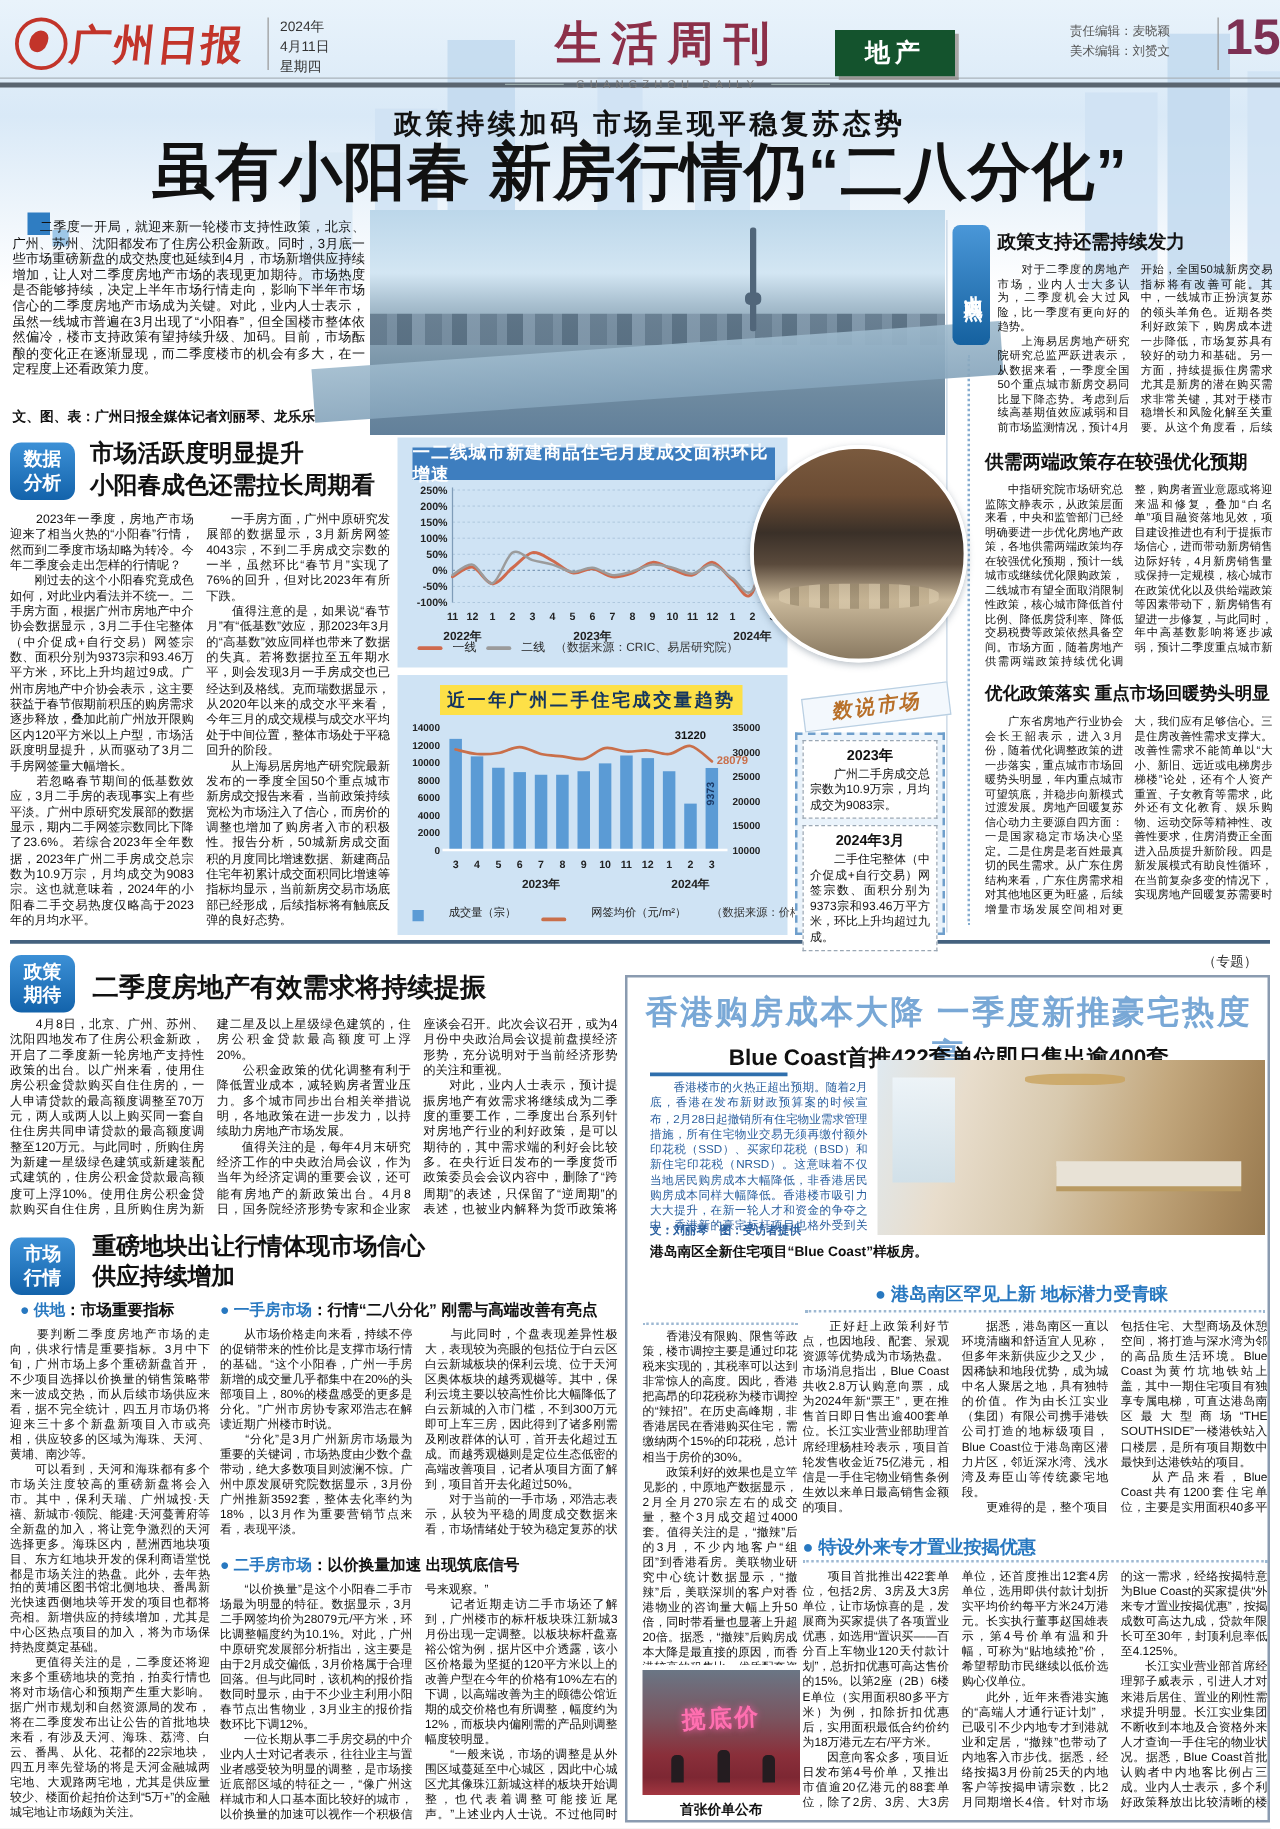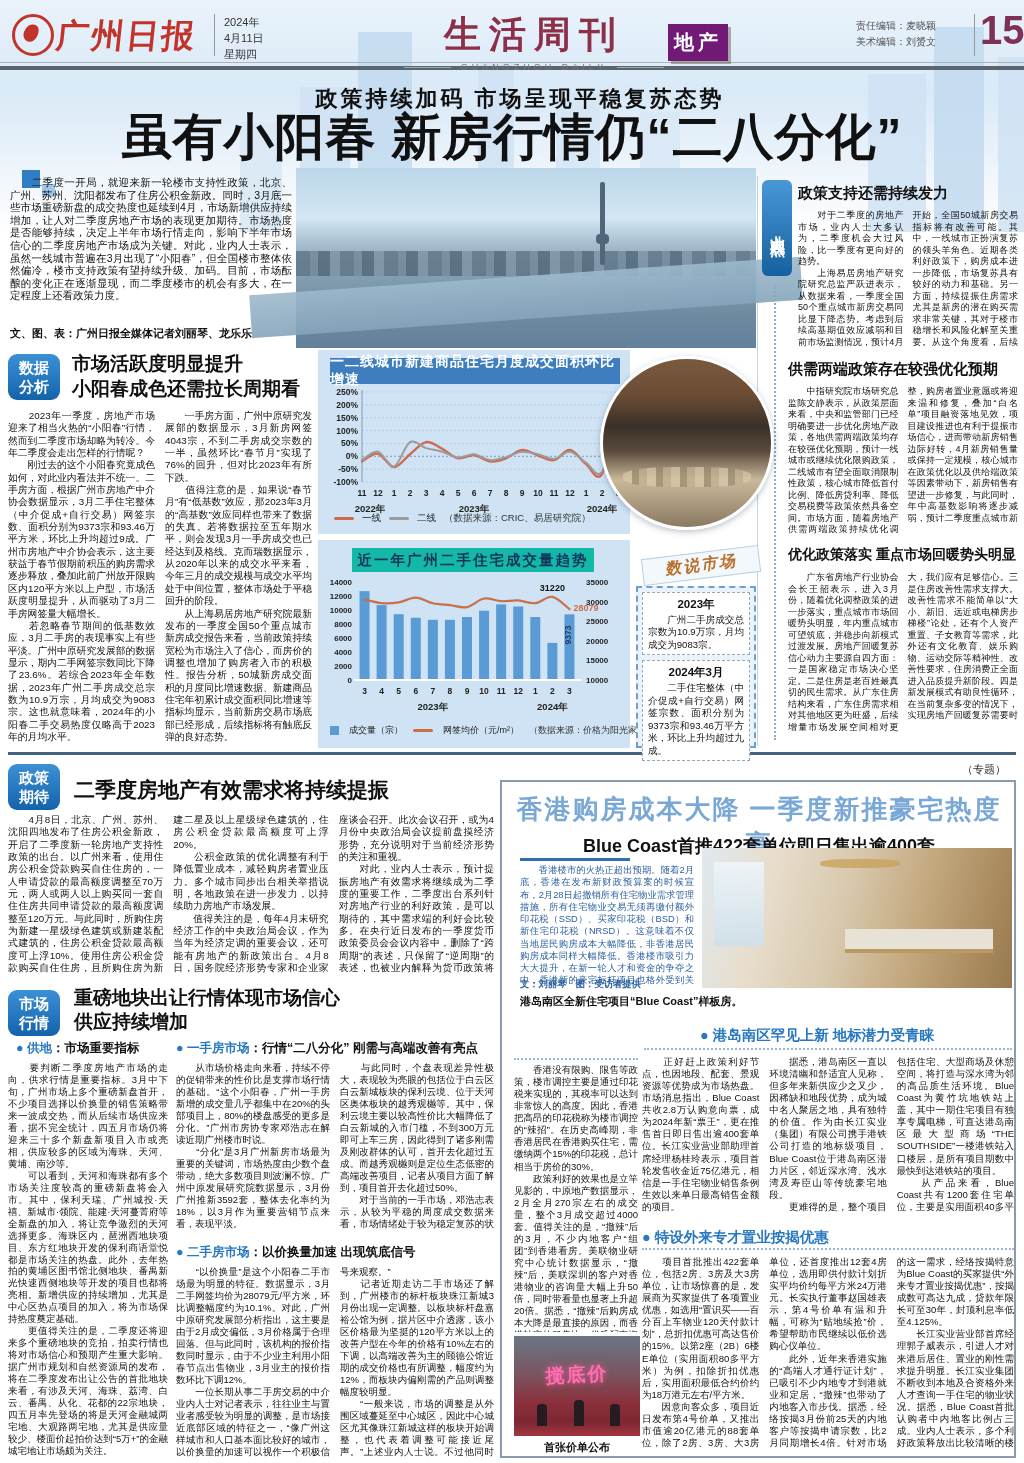--- a/index.html
+++ b/index.html
@@ -19,22 +19,22 @@
   .logo-circle{left:12px;top:14px;width:36px;height:36px;border:3px solid #c2342a;border-radius:50%;z-index:5;}
   .logo-dot{position:absolute;left:9px;top:7px;width:14px;height:18px;background:#c2342a;border-radius:60% 40% 55% 45%;transform:rotate(18deg);}
   .logo-text{left:56px;top:14px;font-size:33px;font-weight:bold;color:#c2342a;transform:skewX(-6deg);letter-spacing:2px;z-index:5;}
   .mast-vline{width:1px;background:#999;z-index:5;}
   .dateblock{left:224px;top:15px;font-size:11px;line-height:1.45;color:#333;z-index:5;}
   .weekly{left:404px;top:10px;width:260px;text-align:center;z-index:5;}
   .weekly-title{font-size:37px;font-weight:900;color:#8c3049;letter-spacing:8px;}
   .weekly-sub{display:flex;align-items:center;gap:10px;margin-top:2px;}
   .weekly-sub .hline{flex:1;height:1px;background:#9aa;}
   .weekly-sub .en{font-size:9px;letter-spacing:4px;color:#777;}
-  .tag-dichan{left:668px;top:24px;background:#701a75;color:#fff;font-size:20px;font-weight:bold;
-      padding:5px 6px;letter-spacing:4px;box-shadow:3px 3px 0 rgba(120,105,95,.55);z-index:5;}
+  .tag-dichan{left:668px;top:24px;background:#14532d;color:#fff;font-size:20px;font-weight:bold;
+      padding:5px 24px;letter-spacing:4px;box-shadow:3px 3px 0 rgba(120,105,95,.55);z-index:5;}
   .editors{left:856px;top:18px;font-size:10px;line-height:1.6;color:#555;z-index:5;}
   .pagenum{left:980px;top:8px;font-size:40px;font-weight:700;color:#7d3154;z-index:5;}
   .rule-thin{left:0;top:62px;width:1024px;height:1px;background:#aab3ba;z-index:4;}
   .rule-thick{left:0;top:66px;width:1024px;height:4px;background:#5a6570;z-index:4;}
 
   .kicker{left:200px;top:84px;width:640px;text-align:center;font-size:22px;font-weight:bold;letter-spacing:3px;z-index:5;}
   .headline{left:20px;top:104px;width:984px;text-align:center;font-size:50px;font-weight:900;letter-spacing:1px;z-index:5;}
 
   .deco-sq1{left:22px;top:170px;width:18px;height:18px;background:#2f7dc2;z-index:5;}
   .deco-sq2{left:42px;top:184px;width:13px;height:13px;background:#9ec7e8;z-index:5;}
@@ -57,21 +57,21 @@
      border-radius:6px;color:#fff;font-size:15px;font-weight:bold;writing-mode:vertical-rl;text-orientation:upright;
      display:flex;align-items:center;justify-content:center;letter-spacing:2px;z-index:5;}
   .op-dotline{left:774px;top:284px;height:456px;width:0;border-left:2px dotted #86add0;z-index:2;}
   .op-h{font-size:15px;font-weight:bold;z-index:5;}
   .op-b{font-size:9px;line-height:1.28;column-gap:9px;column-count:2;column-fill:auto;z-index:5;}
 
   
   .chartbox{background:#cfe3f4;z-index:2;}
   .c1-title{left:330px;top:358px;width:290px;height:26px;background:#3e7ebf;color:#fff;font-size:14px;font-weight:bold;
      display:flex;align-items:center;justify-content:center;letter-spacing:1px;z-index:4;}
-  .c2-title{left:352px;top:548px;width:242px;height:24px;background:#14b8a6;color:#14355f;font-size:14.5px;font-weight:bold;
+  .c2-title{left:352px;top:548px;width:242px;height:24px;background:#fde047;color:#14355f;font-size:14.5px;font-weight:bold;
      display:flex;align-items:center;justify-content:center;letter-spacing:2px;z-index:4;}
   .legend-row{display:flex;align-items:center;gap:8px;font-size:9.5px;color:#222;z-index:4;}
   .sw-line{display:inline-block;width:20px;height:3px;border-radius:2px;}
   .sw-box{display:inline-block;width:9px;height:9px;}
   .src{color:#333;}
 
   .circle-photo{left:600px;top:356px;width:168px;height:168px;border-radius:50%;border:3px solid #fff;z-index:6;
      box-shadow:0 2px 6px rgba(60,80,100,.35);
      background:linear-gradient(180deg,#7a5a3e 0%,#6b4c34 22%,#3a3028 40%,#5a4a3c 55%,#c9b89a 72%,#8a7a62 100%);}
   .circle-photo:after{content:"";position:absolute;left:12%;top:64%;width:76%;height:12%;
@@ -287,21 +287,21 @@
       <text x="147" y="120" text-anchor="middle" font-size="8.5" fill="#222" font-weight="bold">9</text>
       <text x="164.0769230769231" y="120" text-anchor="middle" font-size="8.5" fill="#222" font-weight="bold">10</text>
       <text x="181.15384615384616" y="120" text-anchor="middle" font-size="8.5" fill="#222" font-weight="bold">11</text>
       <text x="198.23076923076923" y="120" text-anchor="middle" font-size="8.5" fill="#222" font-weight="bold">12</text>
       <text x="215.30769230769232" y="120" text-anchor="middle" font-size="8.5" fill="#222" font-weight="bold">1</text>
       <text x="232.3846153846154" y="120" text-anchor="middle" font-size="8.5" fill="#222" font-weight="bold">2</text>
       <text x="249.46153846153845" y="120" text-anchor="middle" font-size="8.5" fill="#222" font-weight="bold">3</text>
       <text x="112.84615384615384" y="136" text-anchor="middle" font-size="9.5" fill="#222" font-weight="bold">2023年</text>
       <text x="232.3846153846154" y="136" text-anchor="middle" font-size="9.5" fill="#222" font-weight="bold">2024年</text>
     </svg>
-  <div class="abs legend-row" style="left:330px;top:724px;font-size:9px;gap:10px;">
+  <div class="abs legend-row" style="left:330px;top:724px;font-size:9px;gap:20px;align-items:flex-end;">
     <span class="sw-box" style="background:#5b9bd5;"></span>
     <span>成交量（宗）</span>
     <span class="sw-line" style="background:#c96f4a;"></span>
     <span>网签均价（元/m²）</span>
     <span class="src">（数据来源：价格为阳光家缘网签均价）</span>
   </div>
 
   <div class="abs circle-photo"></div>
 
   <div class="abs ds-ribbon">数说市场</div>

